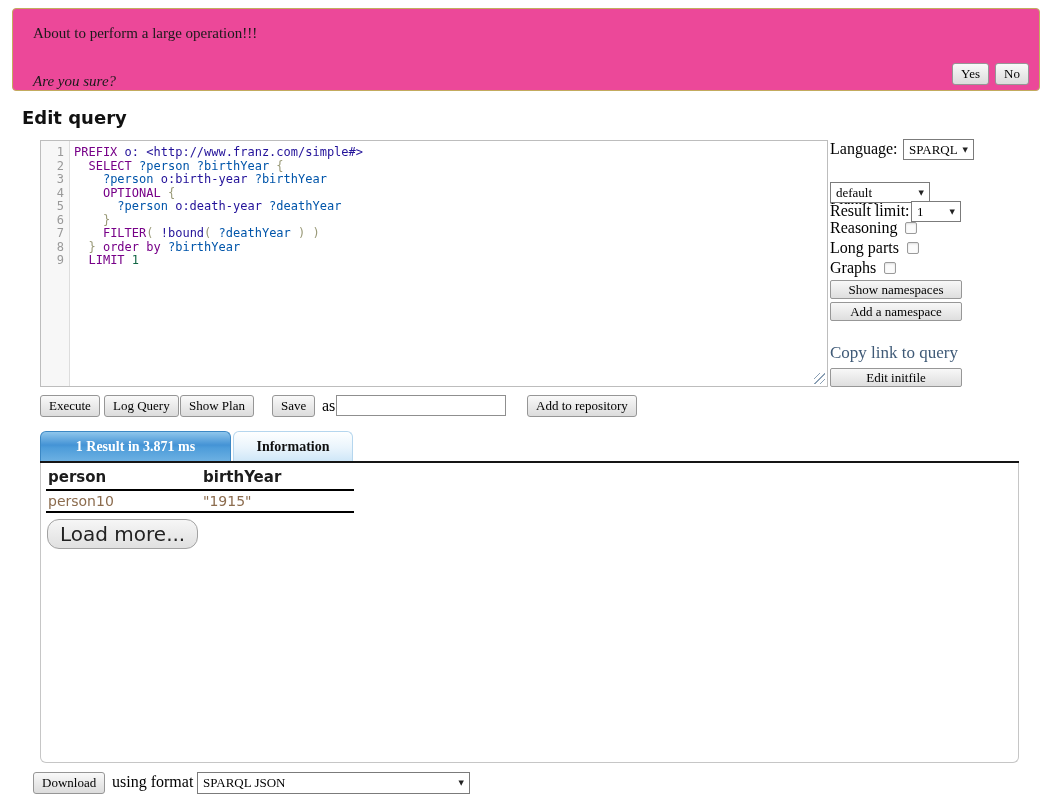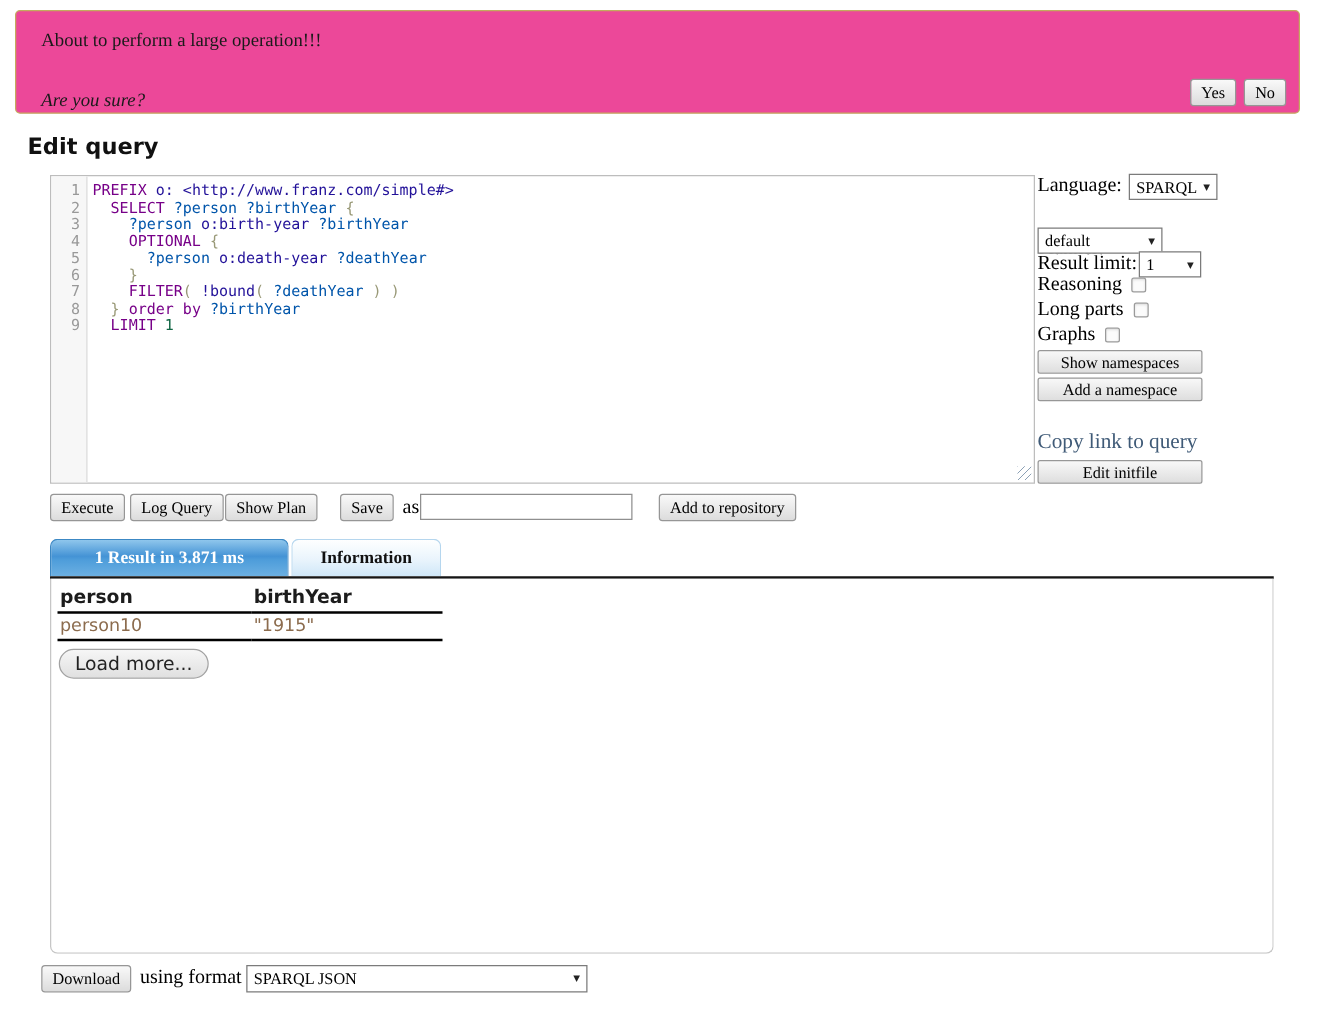--- a/index.html
+++ b/index.html
@@ -78,21 +78,21 @@
   .results-box { position:absolute; left:40px; top:463px; width:979px; height:300px;
                  background:#fff; border:1px solid #c6c6c6; border-top:none;
                  border-radius:0 0 6px 6px; }
   .rtable { position:absolute; left:5px; top:2px; width:308px; border-collapse:collapse;
             font-family:"DejaVu Sans", sans-serif; }
   .rtable th { text-align:left; font-size:15px; color:#1c1c1c; font-weight:bold;
                padding:3px 2px 3px 2px; border-bottom:2px solid #000; }
   .rtable td { font-size:14px; color:#8c6c4e; padding:2px 2px; border-bottom:2px solid #000; }
   .load-more { position:absolute; left:6px; top:56px; background:linear-gradient(#f6f6f6,#e0e0e0);
                border:1px solid #a2a2a2; border-radius:12px;
-               font-family:"DejaVu Sans", sans-serif; font-size:15px; color:#222;
+               font-family:"DejaVu Sans", sans-serif; font-size:20px; color:#222;
                padding:2px 12px; cursor:pointer; }
 
   
   .download-btn { position:absolute; left:33px; top:772px;text-align:center; }
   .using-format { position:absolute; left:112px; top:773px; font-size:16px; }
   .format-sel { left:197px; top:772px; width:273px; height:22px; }
 </style>
 </head>
 <body>
 

